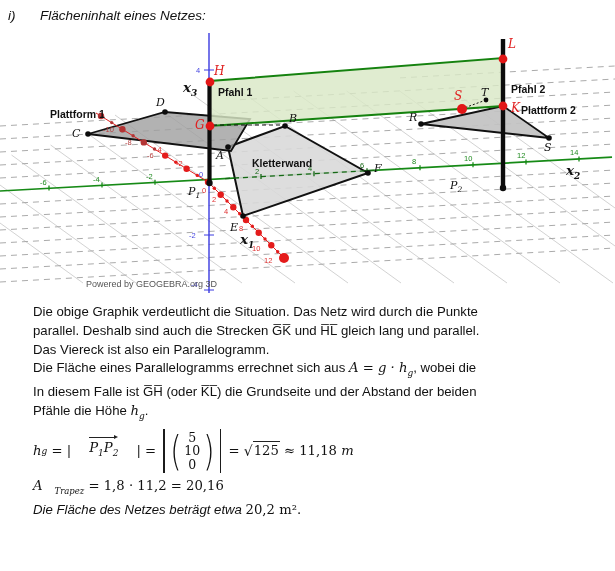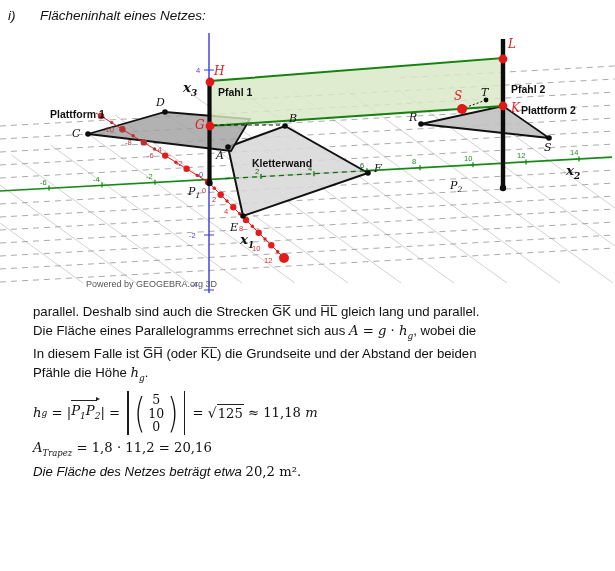--- a/index.html
+++ b/index.html
@@ -21,23 +21,23 @@
   .plb{font:italic 11px "DejaVu Serif",serif;fill:#111;}
   .bold{font:bold 10.5px "Liberation Sans",sans-serif;fill:#111;}
   .axl{font:bold italic 13.5px "DejaVu Serif",serif;fill:#111;}
   .wm{font:9px "Liberation Sans",sans-serif;fill:#555;}
   
   .body{margin:5px 0 0 33px;font-size:13.2px;line-height:18.8px;}
   .body .ln{white-space:nowrap;}
   .mi{font-family:"DejaVu Serif",serif;font-style:italic;text-align:right;}
   .m{font-family:"DejaVu Serif",serif;}
   sub.sg{font-family:"DejaVu Serif",serif;font-style:italic;font-size:9px;}
-  sub.st{font-family:"DejaVu Serif",serif;font-style:italic;font-size:8.5px;}
+  sub.st{font-family:"DejaVu Serif",serif;font-style:italic;font-size:8.5px;margin-left:12px;}
   .frow{display:flex;align-items:center;height:52px;white-space:pre;}
-  .vec{position:relative;font-family:"DejaVu Serif",serif;font-style:italic;margin:0 0;text-align:center;}
+  .vec{position:relative;font-family:"DejaVu Serif",serif;font-style:italic;margin:0 18px;text-align:center;}
   .vec::after{content:"";position:absolute;left:0;right:3px;top:-2px;border-top:1px solid #222;}
   .vec::before{content:"";position:absolute;right:0;top:-4.5px;border:solid transparent;
     border-width:2.5px 0 2.5px 4px;border-left-color:#222;}
   .tallbar{display:inline-block;width:1.4px;height:44px;background:#1b1b1b;margin:0 3px;}
   .bigp{font-family:"DejaVu Sans",sans-serif;font-size:40px;font-weight:200;line-height:1;
     transform:scaleX(.72);display:inline-block;}
   .vcol{display:inline-flex;flex-direction:column;align-items:center;font-family:"DejaVu Serif",serif;
     font-size:12.5px;line-height:13.5px;min-width:18px;}
   .rad{font-family:"DejaVu Serif",serif;border-top:1.2px solid #222;padding:0 1px;}
   .sq{font-family:"DejaVu Serif",serif;font-size:14px;}
@@ -236,21 +236,23 @@
 
     <text class="axl" x="183" y="97"><tspan>x</tspan><tspan dy="3.5" font-size="9">3</tspan></text>
     <text class="axl" x="240" y="249"><tspan>x</tspan><tspan dy="3.5" font-size="9">1</tspan></text>
     <text class="axl" x="566" y="180"><tspan>x</tspan><tspan dy="3.5" font-size="9">2</tspan></text>
 
     <text class="wm" x="86" y="292">Powered by GEOGEBRA.org 3D</text>
   </svg>
   </div>
 
   <div class="body">
+    <div class="ln">Die obige Graphik verdeutlicht die Situation. Das Netz wird durch die Punkte</div>
     <div class="ln">parallel. Deshalb sind auch die Strecken G̅K̅ und H̅L̅ gleich lang und parallel.</div>
+    <div class="ln">Das Viereck ist also ein Parallelogramm.</div>
     <div class="ln"><span>Die Fläche eines Parallelogramms errechnet sich aus </span><span class="mi">A = g · h</span><sub class="sg">g</sub><span>, wobei die</span></div>
     <div class="ln">In diesem Falle ist G̅H̅ (oder K̅L̅) die Grundseite  und der Abstand der beiden</div>
     <div class="ln"><span>Pfähle die Höhe </span><span class="mi">h</span><sub class="sg">g</sub><span>.</span></div>
 
 
     <div class="frow">
       <span class="mi">h</span><sub class="sg">g</sub><span class="m"> = </span><span class="m">|</span><span class="vec"><span>P</span><sub class="sg">1</sub><span>P</span><sub class="sg">2</sub></span><span class="m">|</span><span class="m"> = </span><span class="tallbar"></span><span class="bigp">(</span><span class="vcol"><span>5</span><span>10</span><span>0</span></span><span class="bigp">)</span><span class="tallbar"></span><span class="m"> = </span><span class="sq">√</span><span class="rad">125</span><span class="m"> ≈ 11,18 </span><span class="mi">m</span>
     </div>
 
     <div class="ln"><span class="mi">A</span><sub class="st">Trapez</sub><span class="m"> = 1,8 · 11,2 = 20,16</span></div>

